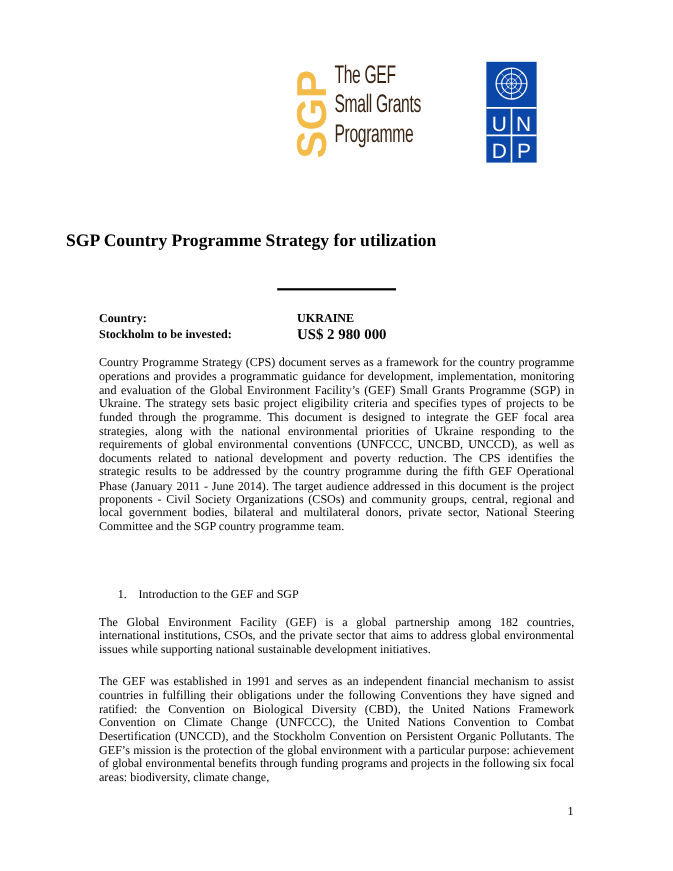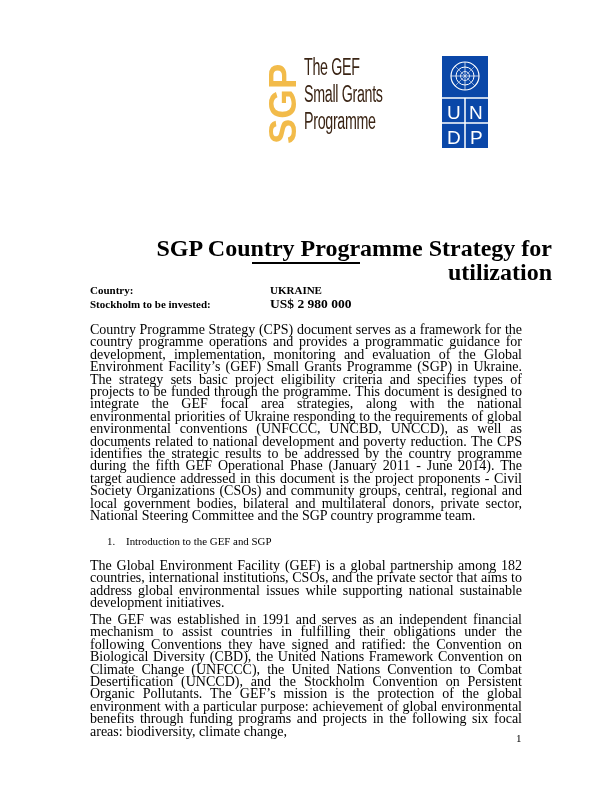--- a/index.html
+++ b/index.html
@@ -61,26 +61,25 @@
       left: 442px;
       top: 56px;
       width: 46px;
       height: 92px;
     }
     .title {
       position: absolute;
       left: 60px;
       top: 208px;
       width: 492px;
-      text-align: right;
+      text-align: left;
       font-family: "Liberation Serif", serif;
       font-weight: bold;
-      font-size: 24px;
+      font-size: 16px;
       line-height: 24px;
-      margin-top: 28px;
     }
     .title-rule {
       position: absolute;
       left: 252px;
       top: 262px;
       width: 108px;
       height: 2px;
       background: #000;
     }
     .meta-row {
@@ -102,21 +101,21 @@
     }
     .meta-value.big {
       font-size: 13.5px;
       top: -2px;
     }
     .body-text {
       position: absolute;
       left: 90px;
       width: 432px;
       font-family: "Liberation Serif", serif;
-      font-size: 14px;
+      font-size: 11px;
       line-height: 12.4px;
       text-align: justify;
       margin: 0;
     }
     .section-heading {
       position: absolute;
       left: 107px;
       top: 535px;
       font-family: "Liberation Serif", serif;
       font-weight: normal;

